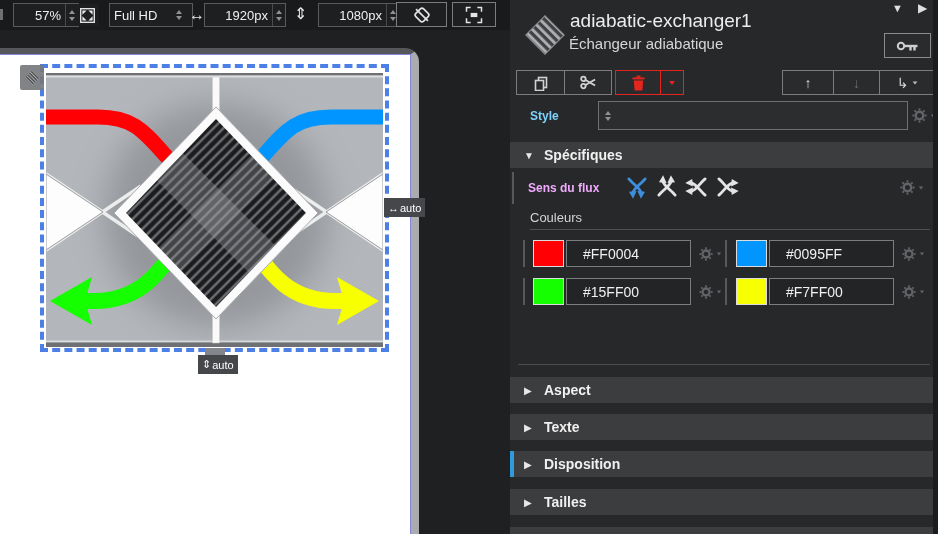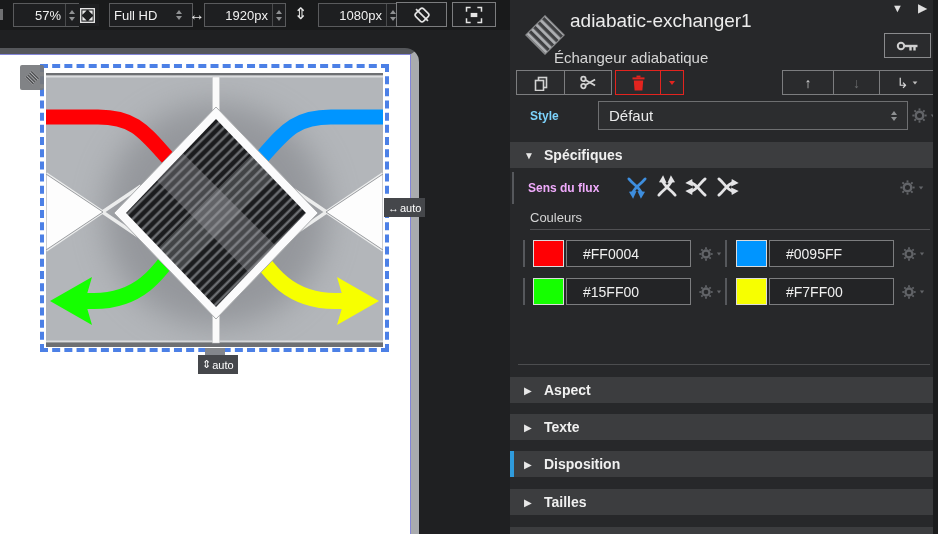--- a/index.html
+++ b/index.html
@@ -37,21 +37,21 @@
   #badge-h { left:384px; top:168px; }
   #badge-v { left:198px; top:325px; }
   #type-badge { position:absolute; left:20px; top:35px; width:24px; height:25px; background:rgba(118,120,124,.92);
                 border-radius:2px; display:flex; align-items:center; justify-content:center; }
 
   
   #inspector { position:absolute; left:510px; top:0; width:428px; height:534px; background:#27282a; }
   #insp-scroll { position:absolute; right:0; top:0; width:5px; height:534px; background:#1b1c1d; }
   #hdr-icon { position:absolute; left:12px; top:12px; }
   #hdr-title { position:absolute; left:60px; top:10px; font-size:19px; color:#ececec; }
-  #hdr-sub { position:absolute; left:44px; top:35px; font-size:15px; color:#d6d6d6;margin-top:14px; }
+  #hdr-sub { position:absolute; left:59px; top:35px; font-size:15px; color:#d6d6d6; }
   .win-tri { position:absolute; color:#e0e0e0; font-size:11px; }
   #key-btn { position:absolute; left:374px; top:33px; width:47px; height:25px; border:1px solid #8a8b8d;
              background:#2a2b2d; display:flex; align-items:center; justify-content:center; }
 
   .btn-group { position:absolute; top:70px; height:25px; display:flex; border:1px solid #7c7d7f; }
   .btn-cell { height:100%; display:flex; align-items:center; justify-content:center; background:#2a2b2d; color:#d5d5d6; font-size:14px; }
   .btn-cell + .btn-cell { border-left:1px solid #7c7d7f; }
   #grp-clip { left:6px; }  #grp-clip .btn-cell { width:47px; }
   #grp-del { left:105px; border-color:#e3241f; }
   #grp-del .btn-cell { border-color:#e3241f; }
@@ -338,21 +338,20 @@
         <span>↓</span>
       </div>
       <div class="btn-cell" style="width:56px;gap:4px;">
         <span>↳</span>
         <i class="tri-dn" style="border-top-color:#bdbdbd;transform:scale(.8);"></i>
       </div>
     </div>
 
     <div id="style-label">Style</div>
     <div id="style-select">
-      <span class="val">Défaut</span>
       <span class="sel-spin">
           <i class="tri-up"></i>
           <i class="tri-dn"></i>
         </span>
     </div>
     <div class="gear-cluster" style="left:402px;top:108px;">
       <svg width="15" height="15">
           <use href="#ic-gear"></use>
         </svg>
       <i class="tri-dn" style="border-top-color:#626468;transform:scale(.75);"></i>

